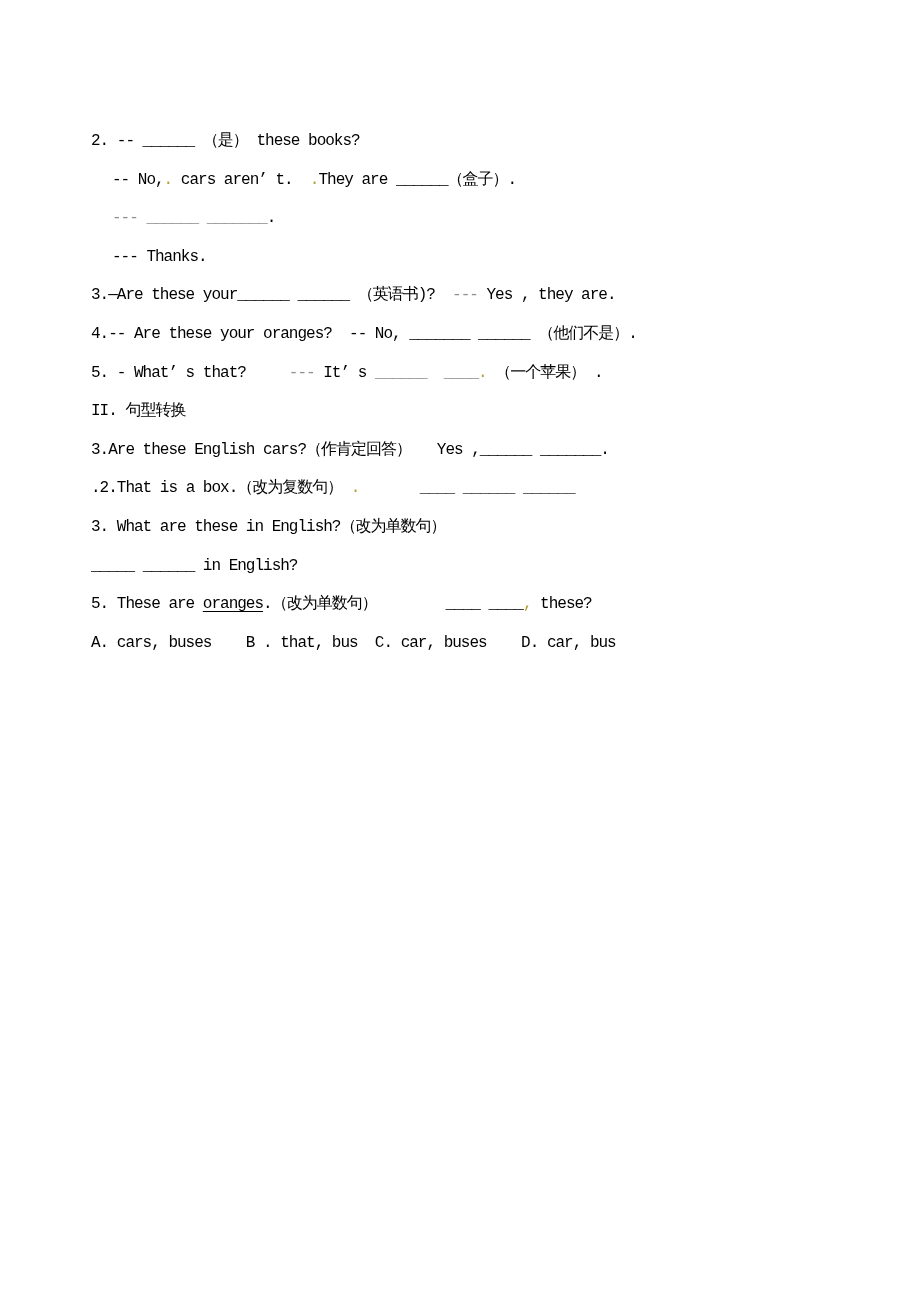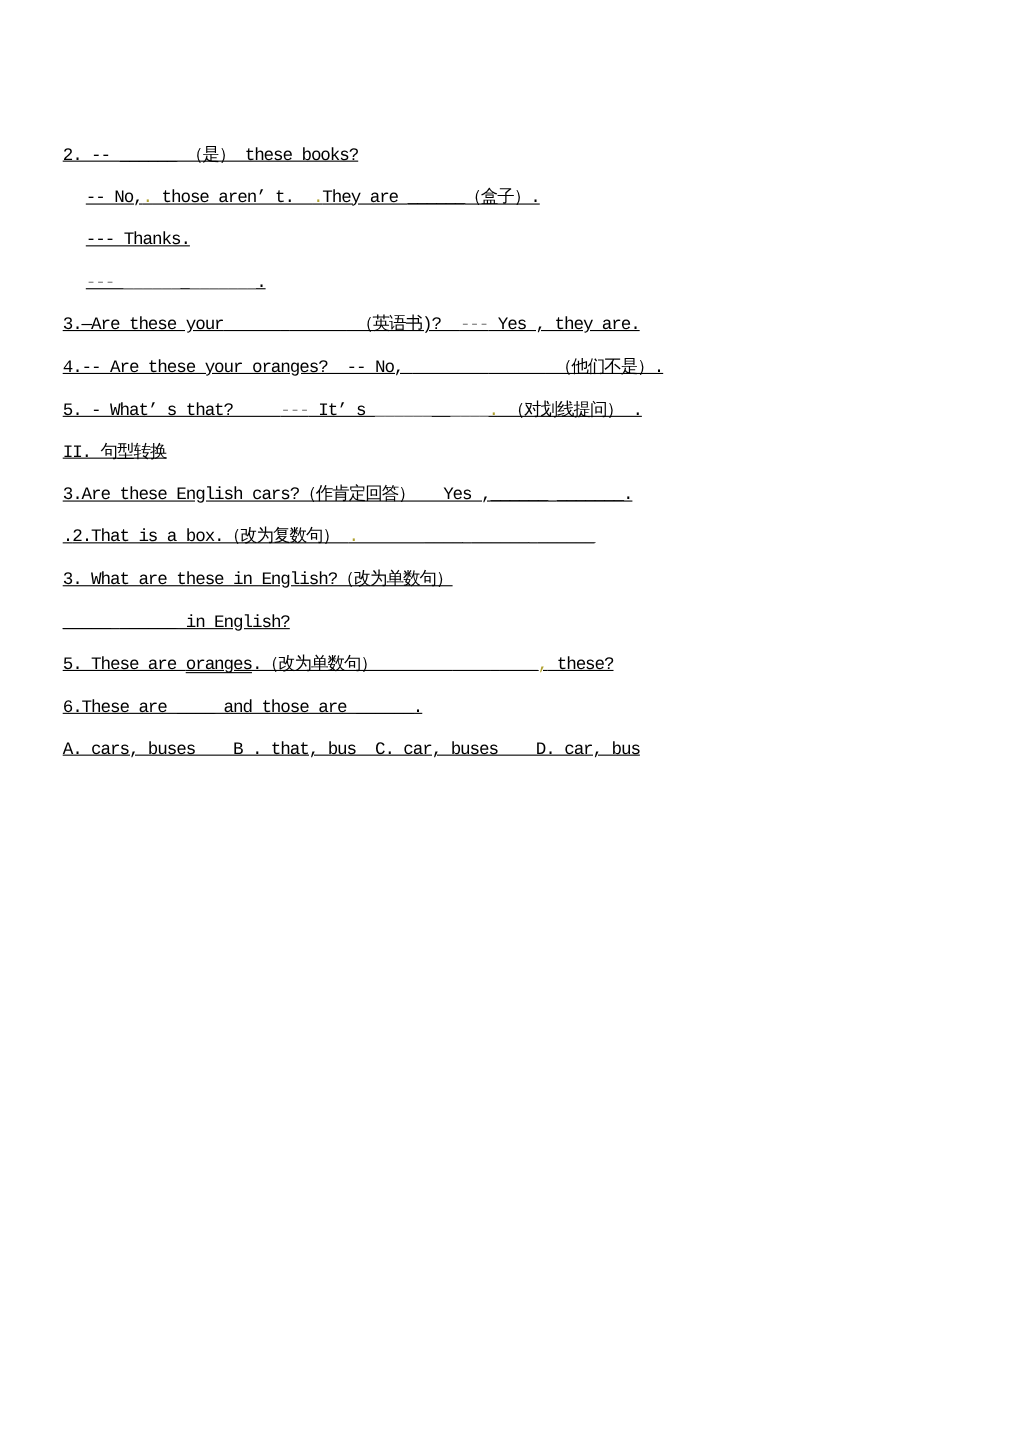--- a/index.html
+++ b/index.html
@@ -13,47 +13,45 @@
     overflow: hidden;
     font-family: "Liberation Mono", "DejaVu Sans Mono", monospace;
     font-size: 16px;
     letter-spacing: -1px;
     color: #000000;
   }
   #doc {
     position: relative;
     width: 920px;
     height: 1002px;
-    padding: 122px 0 0 57px;
+    padding: 122px 0 0 91px;
     box-sizing: border-box;
-    text-decoration: underline;
   }
   .line {
     white-space: pre;
     height: 38.6px;
     line-height: 38.6px;
   }
   .ind { padding-left: 21px; }
   .gray { color: #8f8f8f; }
   .dark { color: #3a3a3a; }
   .olive { color: #b0a12f; }
   .ul { text-decoration: underline; text-underline-offset: 3px; }
 </style>
 </head>
 <body>
 
 <div id="doc">
     <div class="line"><span>2. -- </span><span>______</span><span> （是） these books?</span></div>
-    <div class="line ind"><span>-- No,</span><span class="olive">.</span><span> those aren’ t.  </span><span class="olive">.</span><span>They are </span><span>______</span><span>（盒子）.</span></div>
+    <div class="line ind"><span>-- No,</span><span class="olive">.</span><span> cars aren’ t.  </span><span class="olive">.</span><span>They are </span><span>______</span><span>（盒子）.</span></div>
+    <div class="line ind"><span class="gray">--- </span><span class="gray">______</span><span class="gray"> </span><span class="gray">_______</span><span>.</span></div>
     <div class="line ind"><span>--- Thanks.</span></div>
-    <div class="line ind"><span class="gray">--- </span><span class="gray">______</span><span class="gray"> </span><span class="gray">_______</span><span>.</span></div>
     <div class="line"><span>3.—Are these your</span><span>______</span><span> </span><span>______</span><span> （英语书)?  </span><span class="gray">---</span><span> Yes , they are.</span></div>
     <div class="line"><span>4.-- Are these your oranges?  -- No, </span><span>_______</span><span> </span><span>______</span><span> （他们不是）.</span></div>
-    <div class="line"><span>5. - What’ s that?     </span><span class="gray">---</span><span> It’ s </span><span class="gray">______</span><span>  </span><span class="gray">____</span><span class="olive">.</span><span> （对划线提问） .</span></div>
+    <div class="line"><span>5. - What’ s that?     </span><span class="gray">---</span><span> It’ s </span><span class="gray">______</span><span>  </span><span class="gray">____</span><span class="olive">.</span><span> （一个苹果） .</span></div>
     <div class="line"><span>II. 句型转换</span></div>
     <div class="line"><span>3.Are these English cars?（作肯定回答）   Yes ,</span><span>______</span><span> </span><span>_______</span><span>.</span></div>
     <div class="line"><span>.</span><span>2.That is a box.（改为复数句） </span><span class="olive">.</span><span>       </span><span class="dark">____</span><span> </span><span class="dark">______</span><span> </span><span class="dark">______</span></div>
     <div class="line"><span>3. What are these in English?（改为单数句）</span></div>
     <div class="line"><span>_____</span><span> </span><span>______</span><span> in English?</span></div>
     <div class="line"><span>5. These are </span><span class="ul">oranges</span><span>.（改为单数句）        </span><span>____</span><span> </span><span>____</span><span class="olive">,</span><span> these?</span></div>
-    <div class="line"><span>6.These are </span><span>____</span><span> and those are </span><span>______</span><span>.</span></div>
     <div class="line"><span>A. cars, buses    B . that, bus  C. car, buses    D. car, bus</span></div>
   </div>
 
 </body></html>

